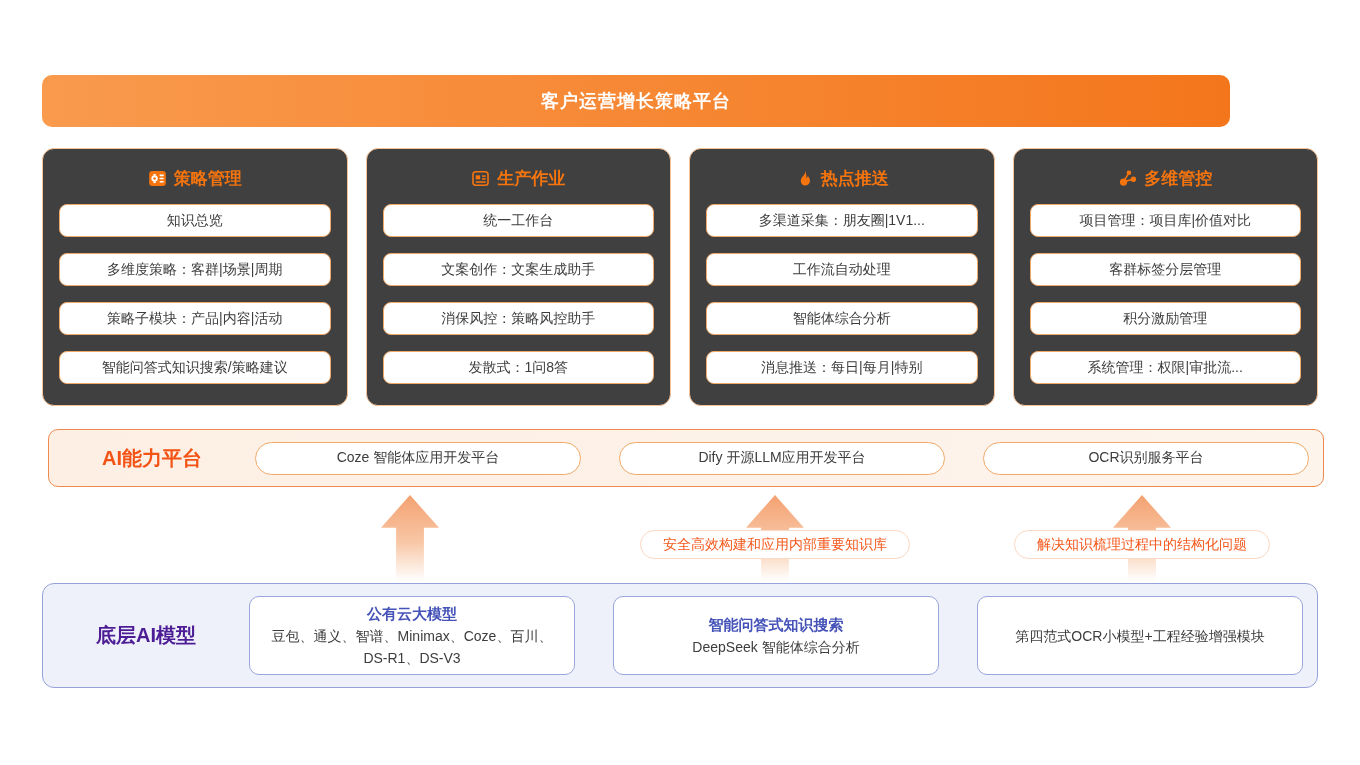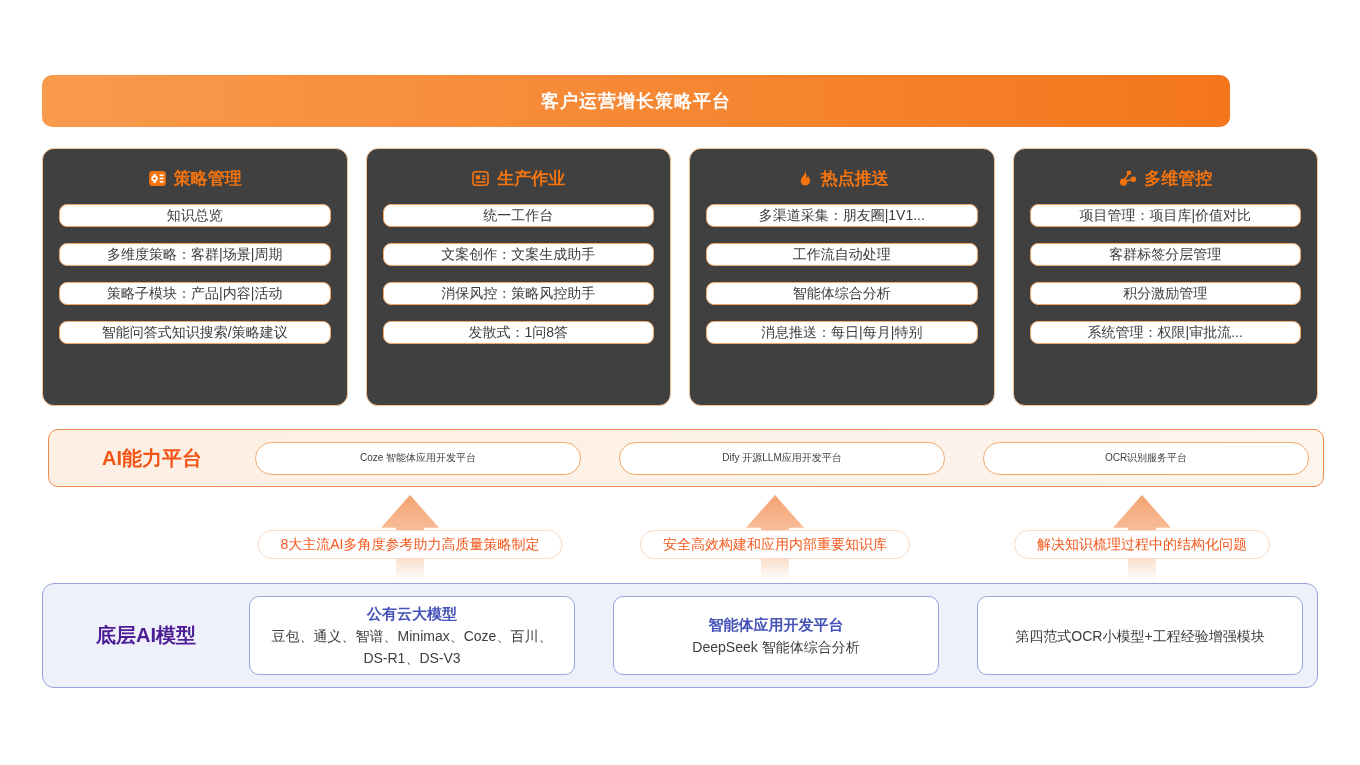--- a/index.html
+++ b/index.html
@@ -15,33 +15,33 @@
 
   
   .columns { position:absolute; left:42px; top:148px; width:1276px; height:258px;
     display:flex; gap:18px; }
   .column { flex:1; background:#404040; border:1px solid #f8c193; border-radius:12px;
     padding:14px 16px 12px;text-align:center; }
   .col-header { display:flex; align-items:center; justify-content:center; gap:7px;
     height:30px; margin-bottom:11px; color:#f5740e; font-size:17px; font-weight:bold; }
   .col-header svg { display:block; }
   .col-item { background:#ffffff; border:1px solid #f2a968; border-radius:8px;
-    height:23px; display:flex; align-items:center; justify-content:center;
+    height:33px; display:flex; align-items:center; justify-content:center;
     font-size:14px; color:#3d3d3d; margin-bottom:16px; white-space:nowrap; }
 
   
   .ai-row { position:absolute; left:42px; top:429px; width:1276px; height:58px;
     background:linear-gradient(90deg,#fdefe4,#fdf4ec); border:1px solid #ee8a4d;
     border-radius:10px; display:flex; align-items:center;margin-left:6px; }
   .row-label { width:206px; text-align:center; font-size:20px; font-weight:bold; }
   .ai-row .row-label { color:#f35315; }
   .ai-pills { display:flex; gap:38px; }
   .ai-pill { width:326px; height:33px; background:#ffffff; border:1px solid #f2a968;
     border-radius:17px; display:flex; align-items:center; justify-content:center;
-    font-size:10px; color:#3d3d3d; white-space:nowrap; }
+    font-size:14px; color:#3d3d3d; white-space:nowrap; }
 
   
   .arrows { position:absolute; left:42px; top:487px; width:1276px; height:96px; }
   .arrow-group { position:absolute; top:0; width:360px; height:96px; }
   .arrow-shape { position:absolute; left:50%; top:8px; transform:translateX(-50%);
     width:58px; height:86px; z-index:1;
     background:linear-gradient(180deg,#f4a171 0%,#f8c7a6 55%,rgba(250,215,194,0) 100%);
     clip-path:polygon(50% 0%, 100% 38%, 74% 38%, 74% 100%, 26% 100%, 26% 38%, 0% 38%); }
   .arrow-pill { position:absolute; left:50%; top:43px; transform:translateX(-50%);
     z-index:2; background:#ffffff; border:1px solid #fbd9c2; border-radius:15px;
@@ -152,41 +152,40 @@
     <div class="ai-pills">
       <div class="ai-pill">Coze 智能体应用开发平台</div>
       <div class="ai-pill">Dify 开源LLM应用开发平台</div>
       <div class="ai-pill">OCR识别服务平台</div>
     </div>
   </div>
 
   <div class="arrows">
     <div class="arrow-group ag-1">
       <div class="arrow-shape"></div>
-      <div class="arrow-pill">8大主流AI多角度参考助力高质量策略制定</div>
     </div>
     <div class="arrow-group ag-2">
       <div class="arrow-shape"></div>
       <div class="arrow-pill">安全高效构建和应用内部重要知识库</div>
     </div>
     <div class="arrow-group ag-3">
       <div class="arrow-shape"></div>
       <div class="arrow-pill">解决知识梳理过程中的结构化问题</div>
     </div>
   </div>
 
   <div class="bottom">
     <div class="row-label">底层AI模型</div>
     <div class="cards">
       <div class="card">
         <div class="card-title">公有云大模型</div>
         <div class="card-body">豆包、通义、智谱、Minimax、Coze、百川、DS-R1、DS-V3</div>
       </div>
       <div class="card">
-        <div class="card-title">智能体应用开发平台</div>
+        <div class="card-title">智能问答式知识搜索</div>
         <div class="card-body">DeepSeek 智能体综合分析</div>
       </div>
       <div class="card">
         <div class="card-body">第四范式OCR小模型+工程经验增强模块</div>
       </div>
     </div>
   </div>
 
 </div>
 

